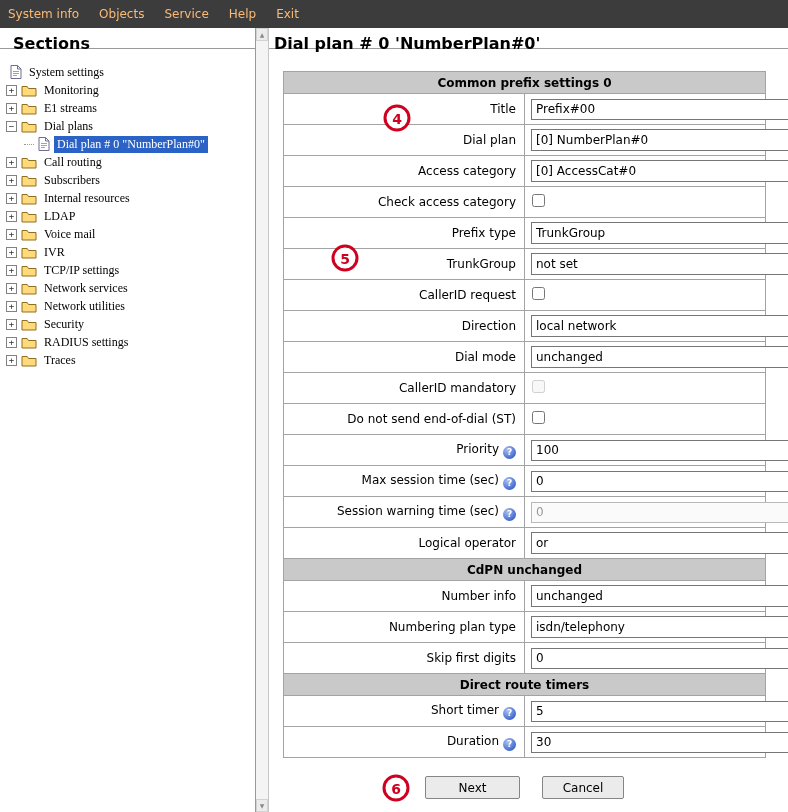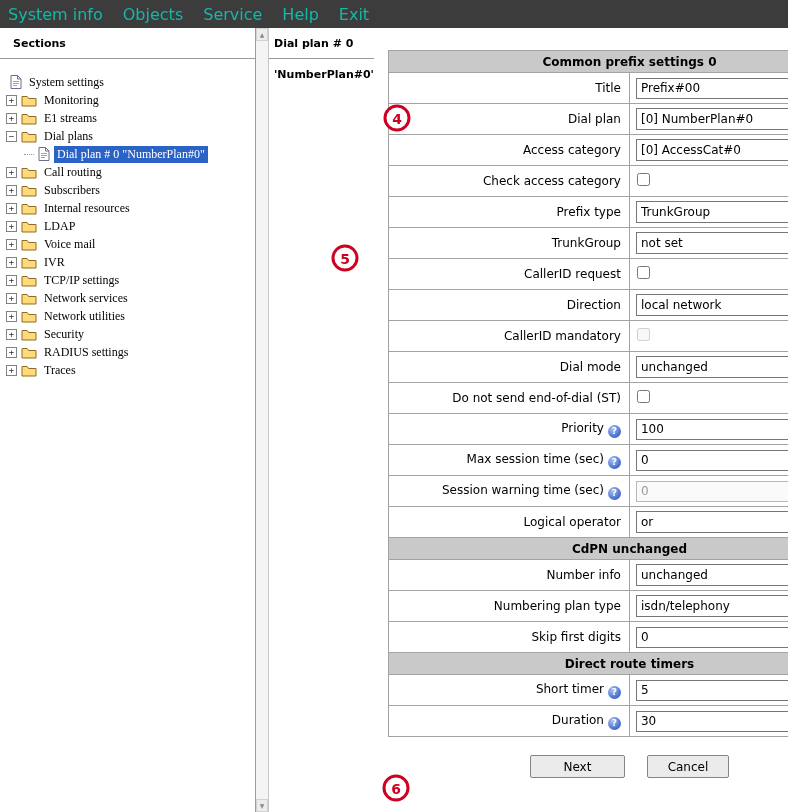--- a/index.html
+++ b/index.html
@@ -5,29 +5,29 @@
   * { box-sizing: border-box; }
   html,body { margin:0; padding:0; }
   body {
     width:788px; height:812px; overflow:hidden; position:relative;
     font-family:"DejaVu Sans","Liberation Sans",sans-serif; font-size:12px;
     background:#ffffff; color:#000;
   }
   
   .menubar { height:28px; background:#3c3c3c; display:flex; align-items:center;
              padding-left:8px; gap:20px; }
-  .menu-item { color:#14b8a6; font-size:16px; cursor:default; }
+  .menu-item { color:#fdba74; font-size:12px; cursor:default; }
 
   
   .frames { display:flex; height:784px; }
   .sidebar { width:256px; border-right:1px solid #9a9a9a; background:#fff;
              display:flex; flex-direction:column; }
-  .panel-header { height:31px; line-height:31px; border-bottom:1px solid #9a9a9a;
-                  font-weight:bold; font-size:11px; padding-left:13px; background:#fff; }
-  .main { flex:1; display:flex; flex-direction:row; background:#fff; overflow:hidden; }
+  .panel-header { height:21px; line-height:31px; border-bottom:1px solid #9a9a9a;
+                  font-weight:bold; font-size:16px; padding-left:13px; background:#fff; }
+  .main { flex:1; display:flex; flex-direction:column; background:#fff; overflow:hidden; }
   .main .panel-header { padding-left:5px; }
   .content { padding:22px 0 0 14px; }
 
   
   .scrollstrip { width:13px; background:#f4f4f4; border-right:1px solid #c6c6c6;
                  display:flex; flex-direction:column; justify-content:space-between; }
   .scroll-btn { height:13px; background:#ececec; border:1px solid #d2d2d2;
                 color:#8a8a8a; font-size:6px; display:flex; align-items:center; justify-content:center; }
 
   
@@ -287,26 +287,26 @@
             </tr>
             <tr>
               <td class="label-cell"><span>CallerID request</span></td>
               <td class="field-cell"><input type="checkbox" style=""></td>
             </tr>
             <tr>
               <td class="label-cell"><span>Direction</span></td>
               <td class="field-cell"><select><option>local network</option></select></td>
             </tr>
             <tr>
+              <td class="label-cell"><span>Dial mode</span></td>
+              <td class="field-cell"><select><option>unchanged</option></select></td>
+            </tr>
+            <tr>
               <td class="label-cell"><span>CallerID mandatory</span></td>
               <td class="field-cell"><input type="checkbox" disabled="" style=""></td>
-            </tr>
-            <tr>
-              <td class="label-cell"><span>Dial mode</span></td>
-              <td class="field-cell"><select><option>unchanged</option></select></td>
             </tr>
             <tr>
               <td class="label-cell"><span>Do not send end-of-dial (ST)</span></td>
               <td class="field-cell"><input type="checkbox" style=""></td>
             </tr>
             <tr>
               <td class="label-cell"><span>Priority</span><span class="help-icon">?</span></td>
               <td class="field-cell"><input type="text" value="100" style=""></td>
             </tr>
             <tr>

